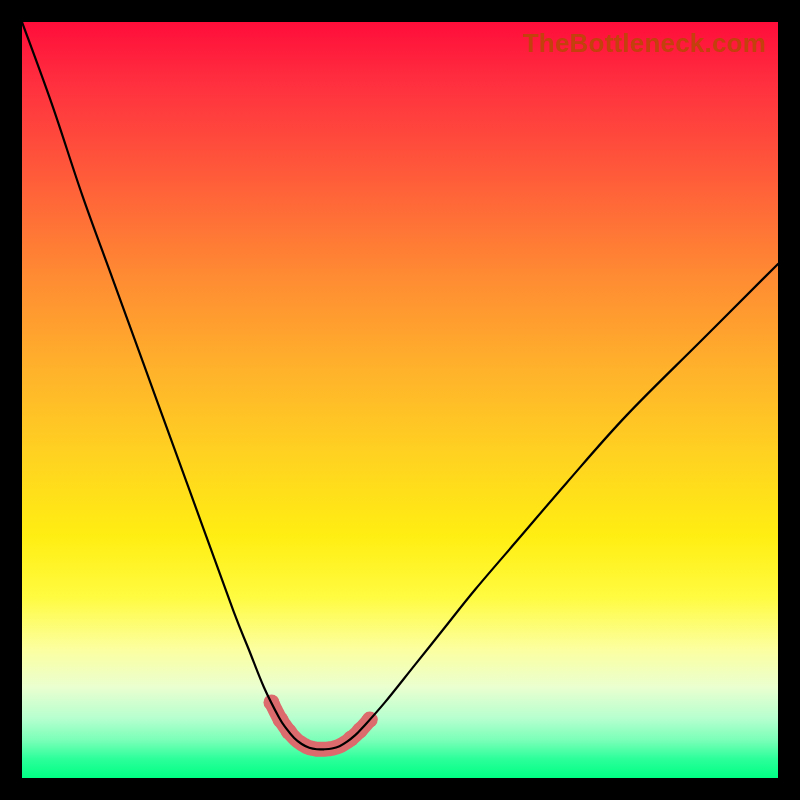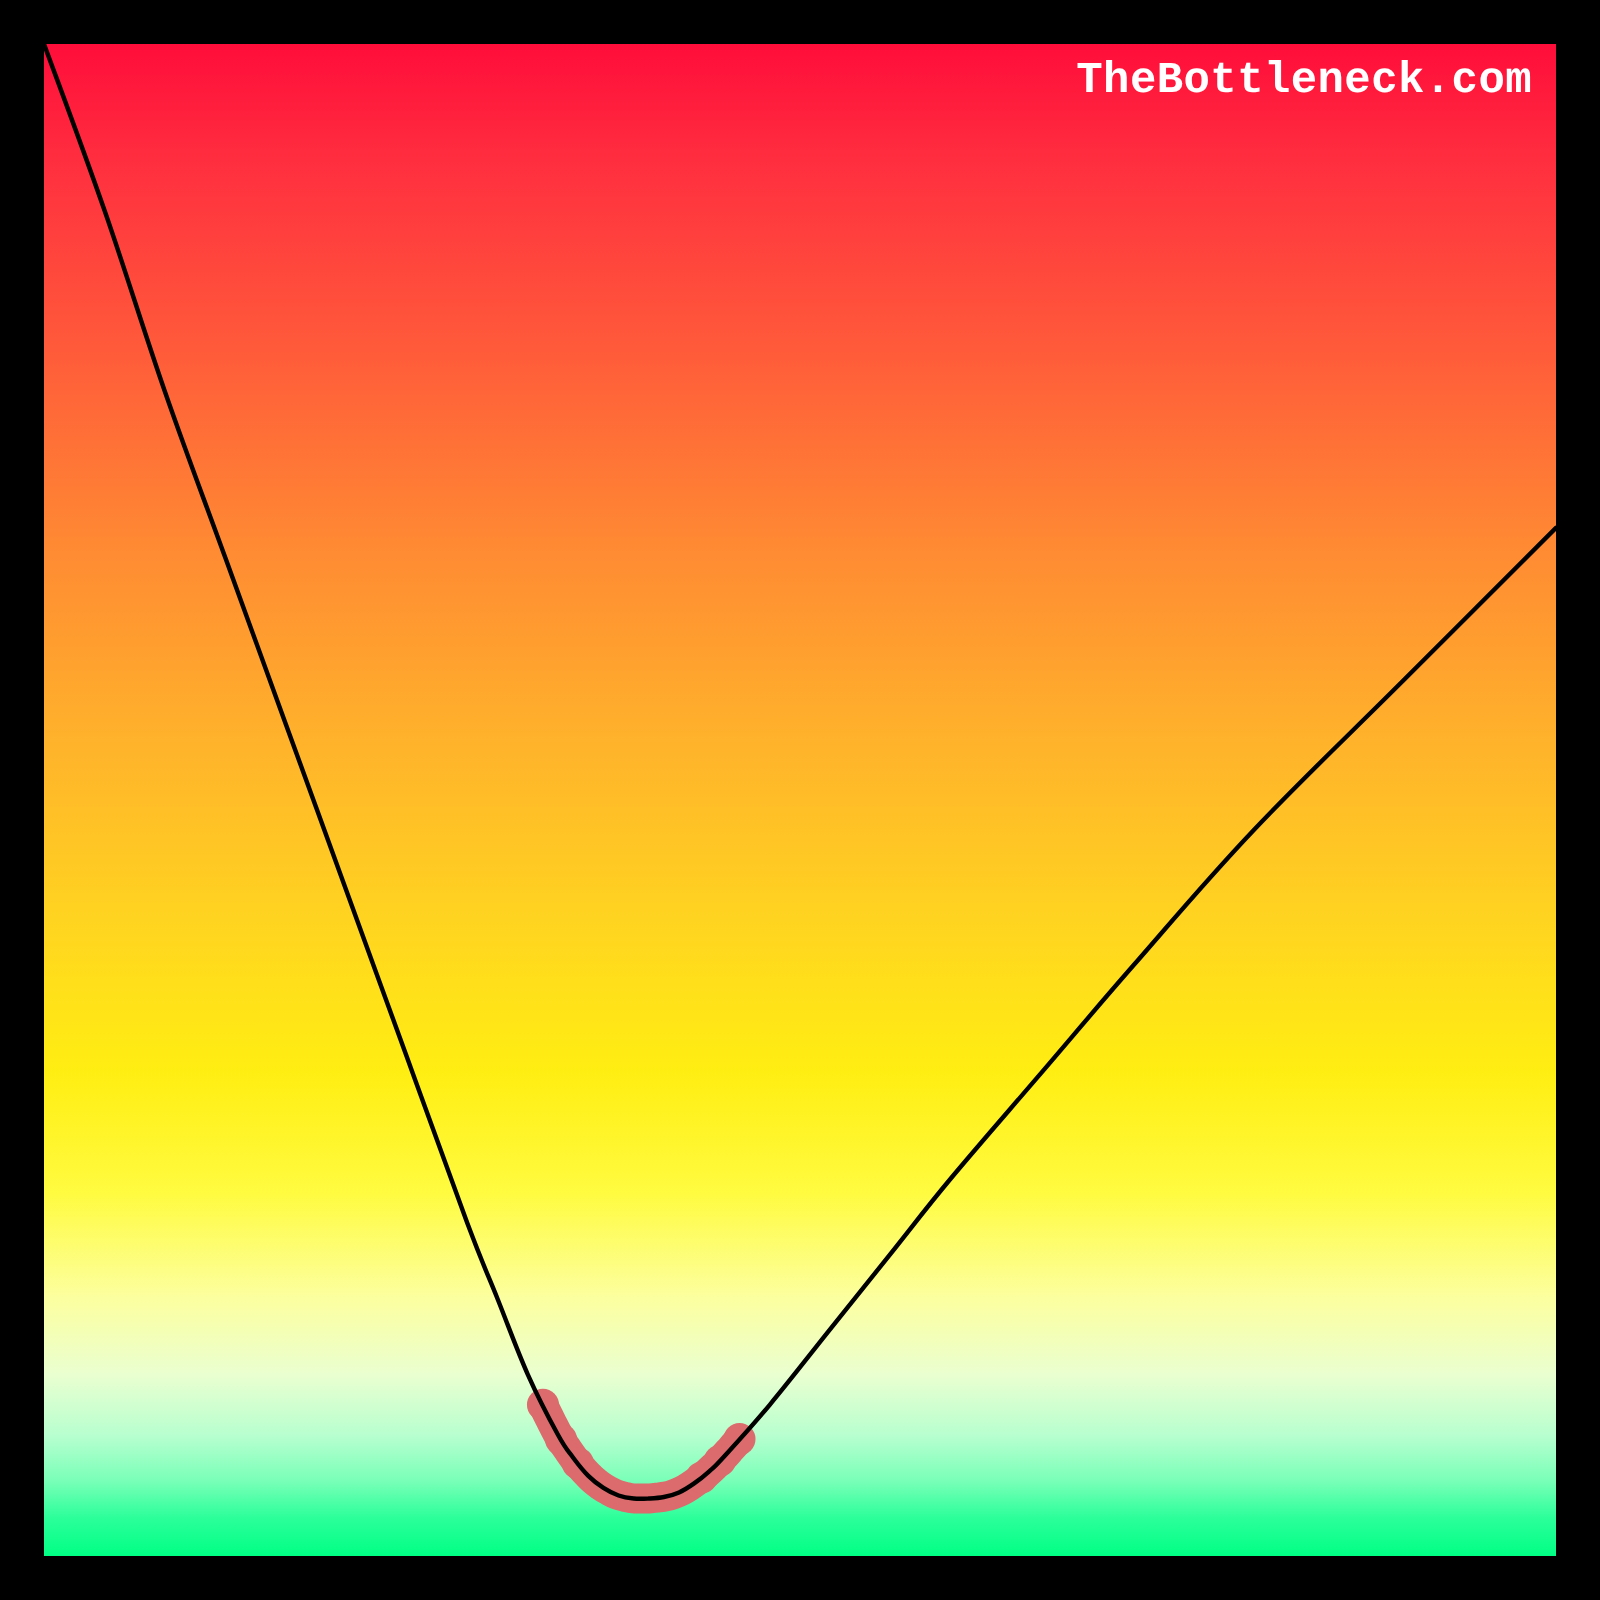--- a/index.html
+++ b/index.html
@@ -36,24 +36,24 @@
       #b8ffcf 92%,
       #7affb8 95%,
       #2bff9a 97.5%,
       #00ff84 100%
     );
   }
   .watermark {
     position: absolute;
     top: 6px;
     right: 12px;
-    font-family: Liberation Mono, monospace;
-    font-size: 22px;
+    font-family: Liberation Sans, sans-serif;
+    font-size: 26px;
     font-weight: 600;
-    color: #ffffff;
+    color: #c2410c;
     letter-spacing: 0.2px;
     user-select: none;
   }
   svg.curve {
     position: absolute;
     inset: 0;
     width: 100%;
     height: 100%;
   }
 </style>

